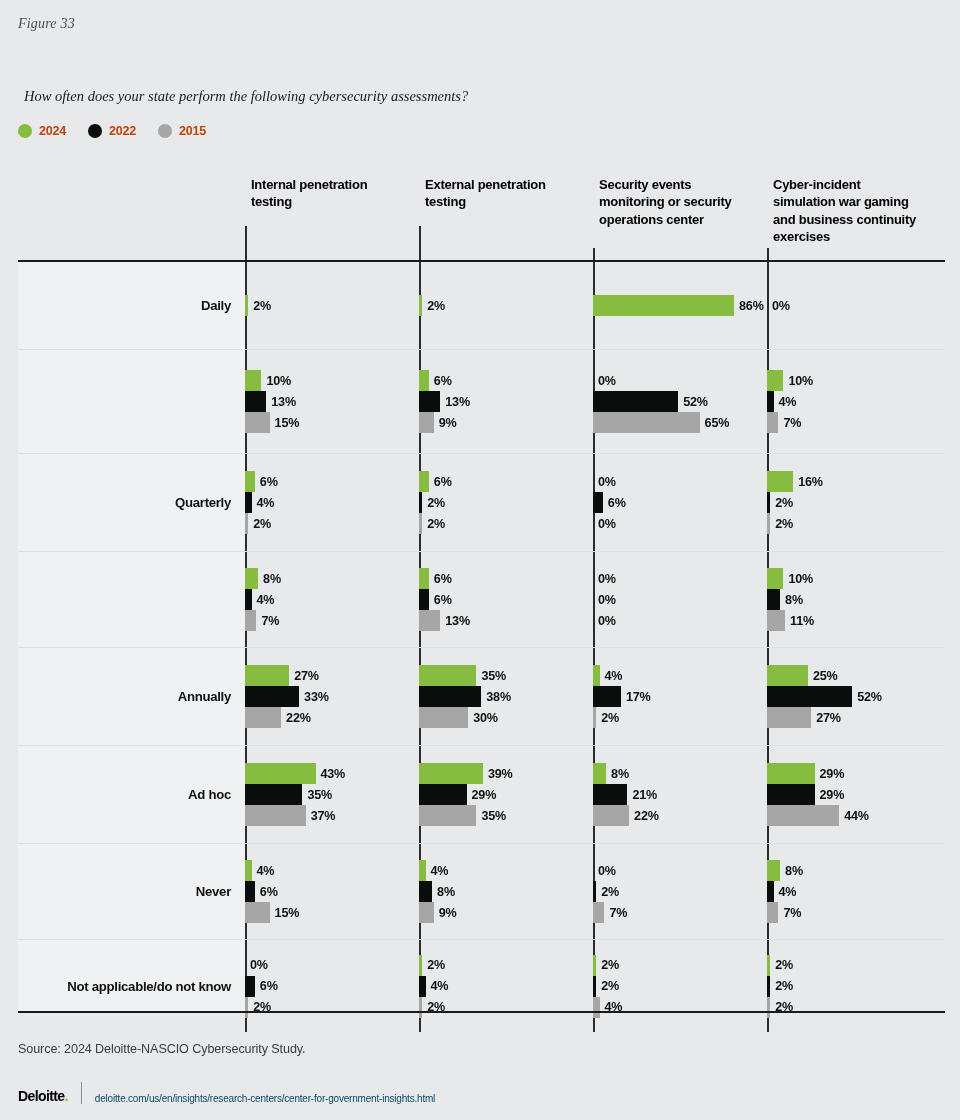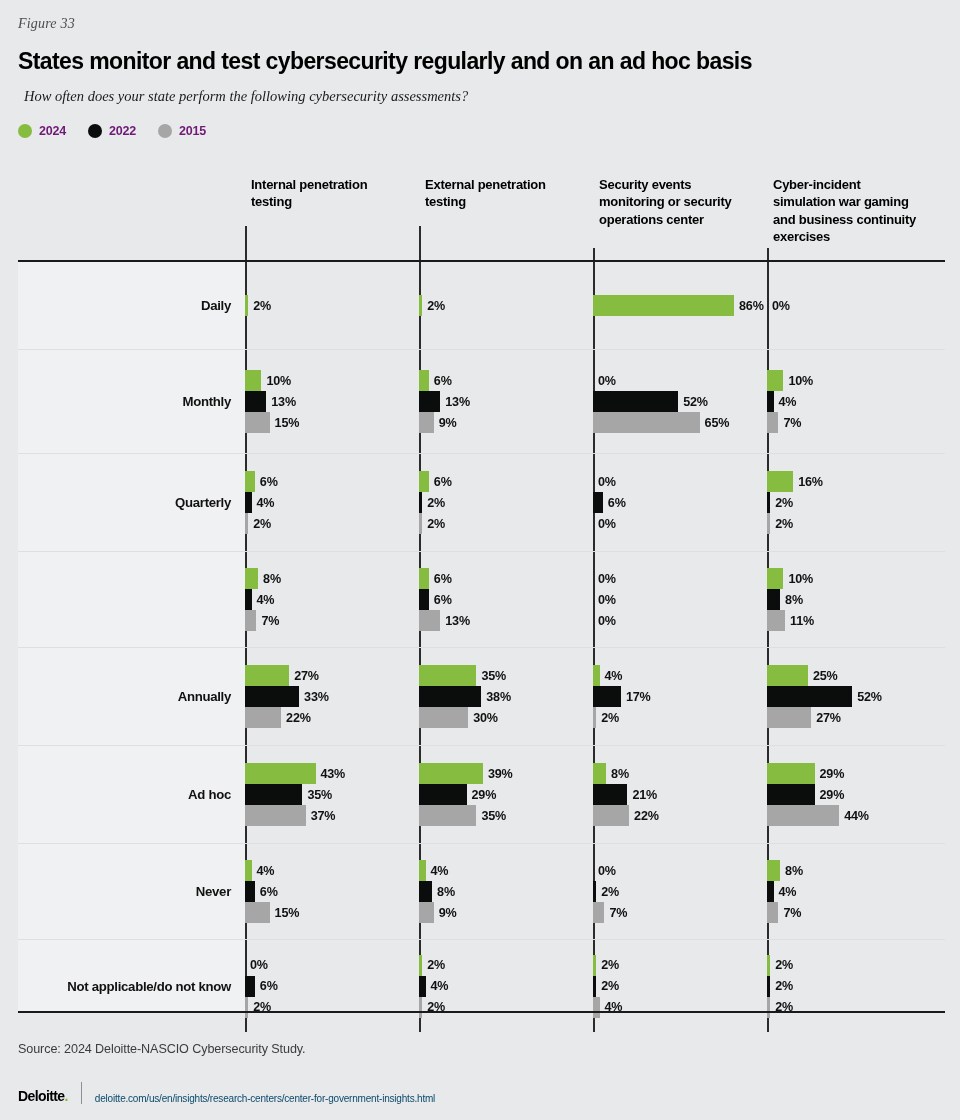--- a/index.html
+++ b/index.html
@@ -27,21 +27,21 @@
   .subtitle{
     position:absolute;left:24px;top:88px;right:18px;
     font-family:"Liberation Serif", serif;
     font-style:italic;font-size:14.5px;color:#1a1a1a;
   }
 
   
   .legend{position:absolute;left:18px;top:124px;display:flex;align-items:center;gap:0;}
   .legend-item{display:flex;align-items:center;margin-right:22px;}
   .legend-dot{width:14px;height:14px;border-radius:50%;margin-right:7px;}
-  .legend-label{font-size:12.5px;font-weight:bold;color:#701a75;letter-spacing:-0.2px;}
+  .legend-label{font-size:12.5px;font-weight:bold;color:#c2410c;letter-spacing:-0.2px;}
 
   
   .chart{position:absolute;left:18px;top:168px;width:927px;height:845px;}
 
   .headrow{position:absolute;left:0;top:0;width:927px;height:92px;}
   .colhead{
     position:absolute;top:8px;width:150px;
     font-size:13px;font-weight:bold;line-height:1.33;
     letter-spacing:-0.25px;color:#000;
   }
@@ -86,21 +86,20 @@
   .dlogo .dot{color:#86bc25;}
   .fbar{width:1px;height:22px;background:#8d9092;}
   .furl{padding-left:13px;font-size:10px;color:#0c4a6e;letter-spacing:-0.2px;}
 </style>
 </head>
 <body>
 
 <div class="page">
 
   <div class="fig-num">Figure 33</div>
-  <div class="title">States monitor and test cybersecurity regularly and on an ad hoc basis</div>
   <div class="subtitle">How often does your state perform the following cybersecurity assessments?</div>
 
   <div class="legend" id="legend">
       <div class="legend-item">
         <span class="legend-dot" style="background: rgb(134, 188, 64);"></span>
         <span class="legend-label">2024</span>
       </div>
       <div class="legend-item">
         <span class="legend-dot" style="background: rgb(11, 13, 13);"></span>
         <span class="legend-label">2022</span>
@@ -160,21 +159,20 @@
               <div class="vline"></div>
               <div class="bars">
                 <div class="barline">
                   <div class="bar" style="width: 0px; background: rgb(134, 188, 64);"></div>
                   <div class="barval">0%</div>
                 </div>
               </div>
             </div>
           </div>
           <div class="row" style="height: 104px;">
-            <div class="rowlabel">Monthly</div>
             <div class="colcell" style="left: 227px; width: 174px;">
               <div class="vline"></div>
               <div class="bars">
                 <div class="barline">
                   <div class="bar" style="width: 16.4px; background: rgb(134, 188, 64);"></div>
                   <div class="barval">10%</div>
                 </div>
                 <div class="barline">
                   <div class="bar" style="width: 21.32px; background: rgb(11, 13, 13);"></div>
                   <div class="barval">13%</div>

